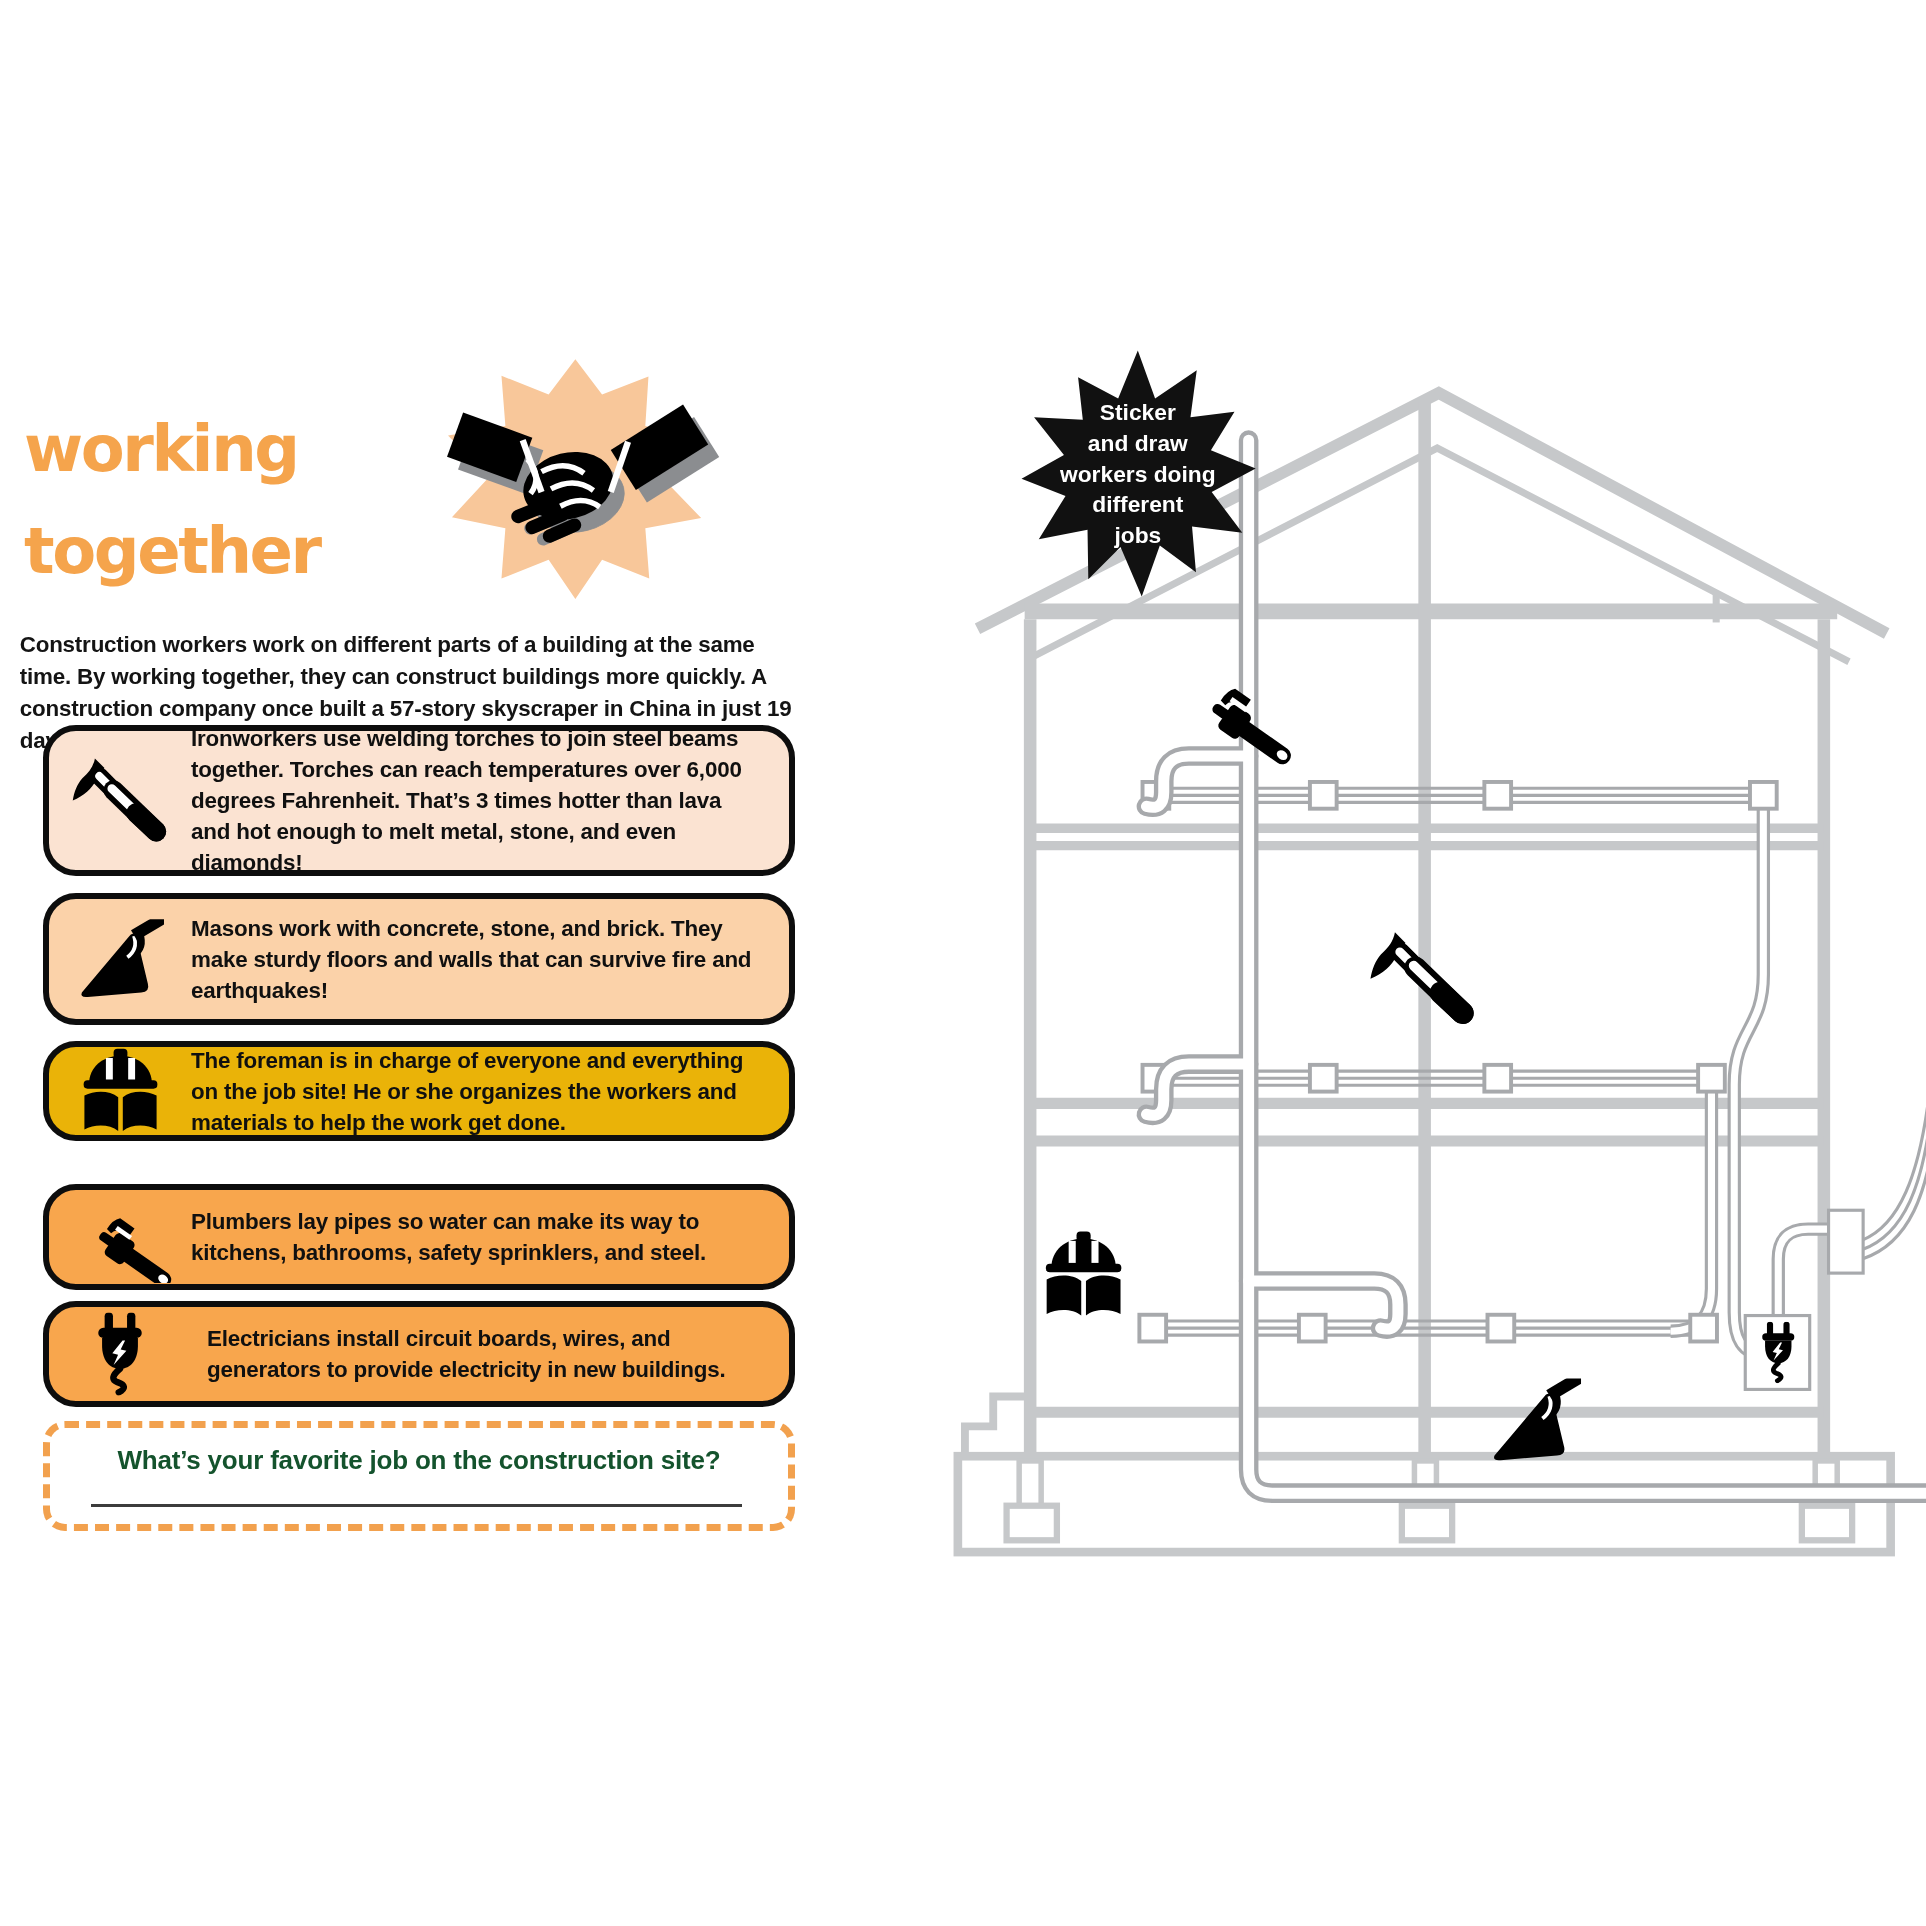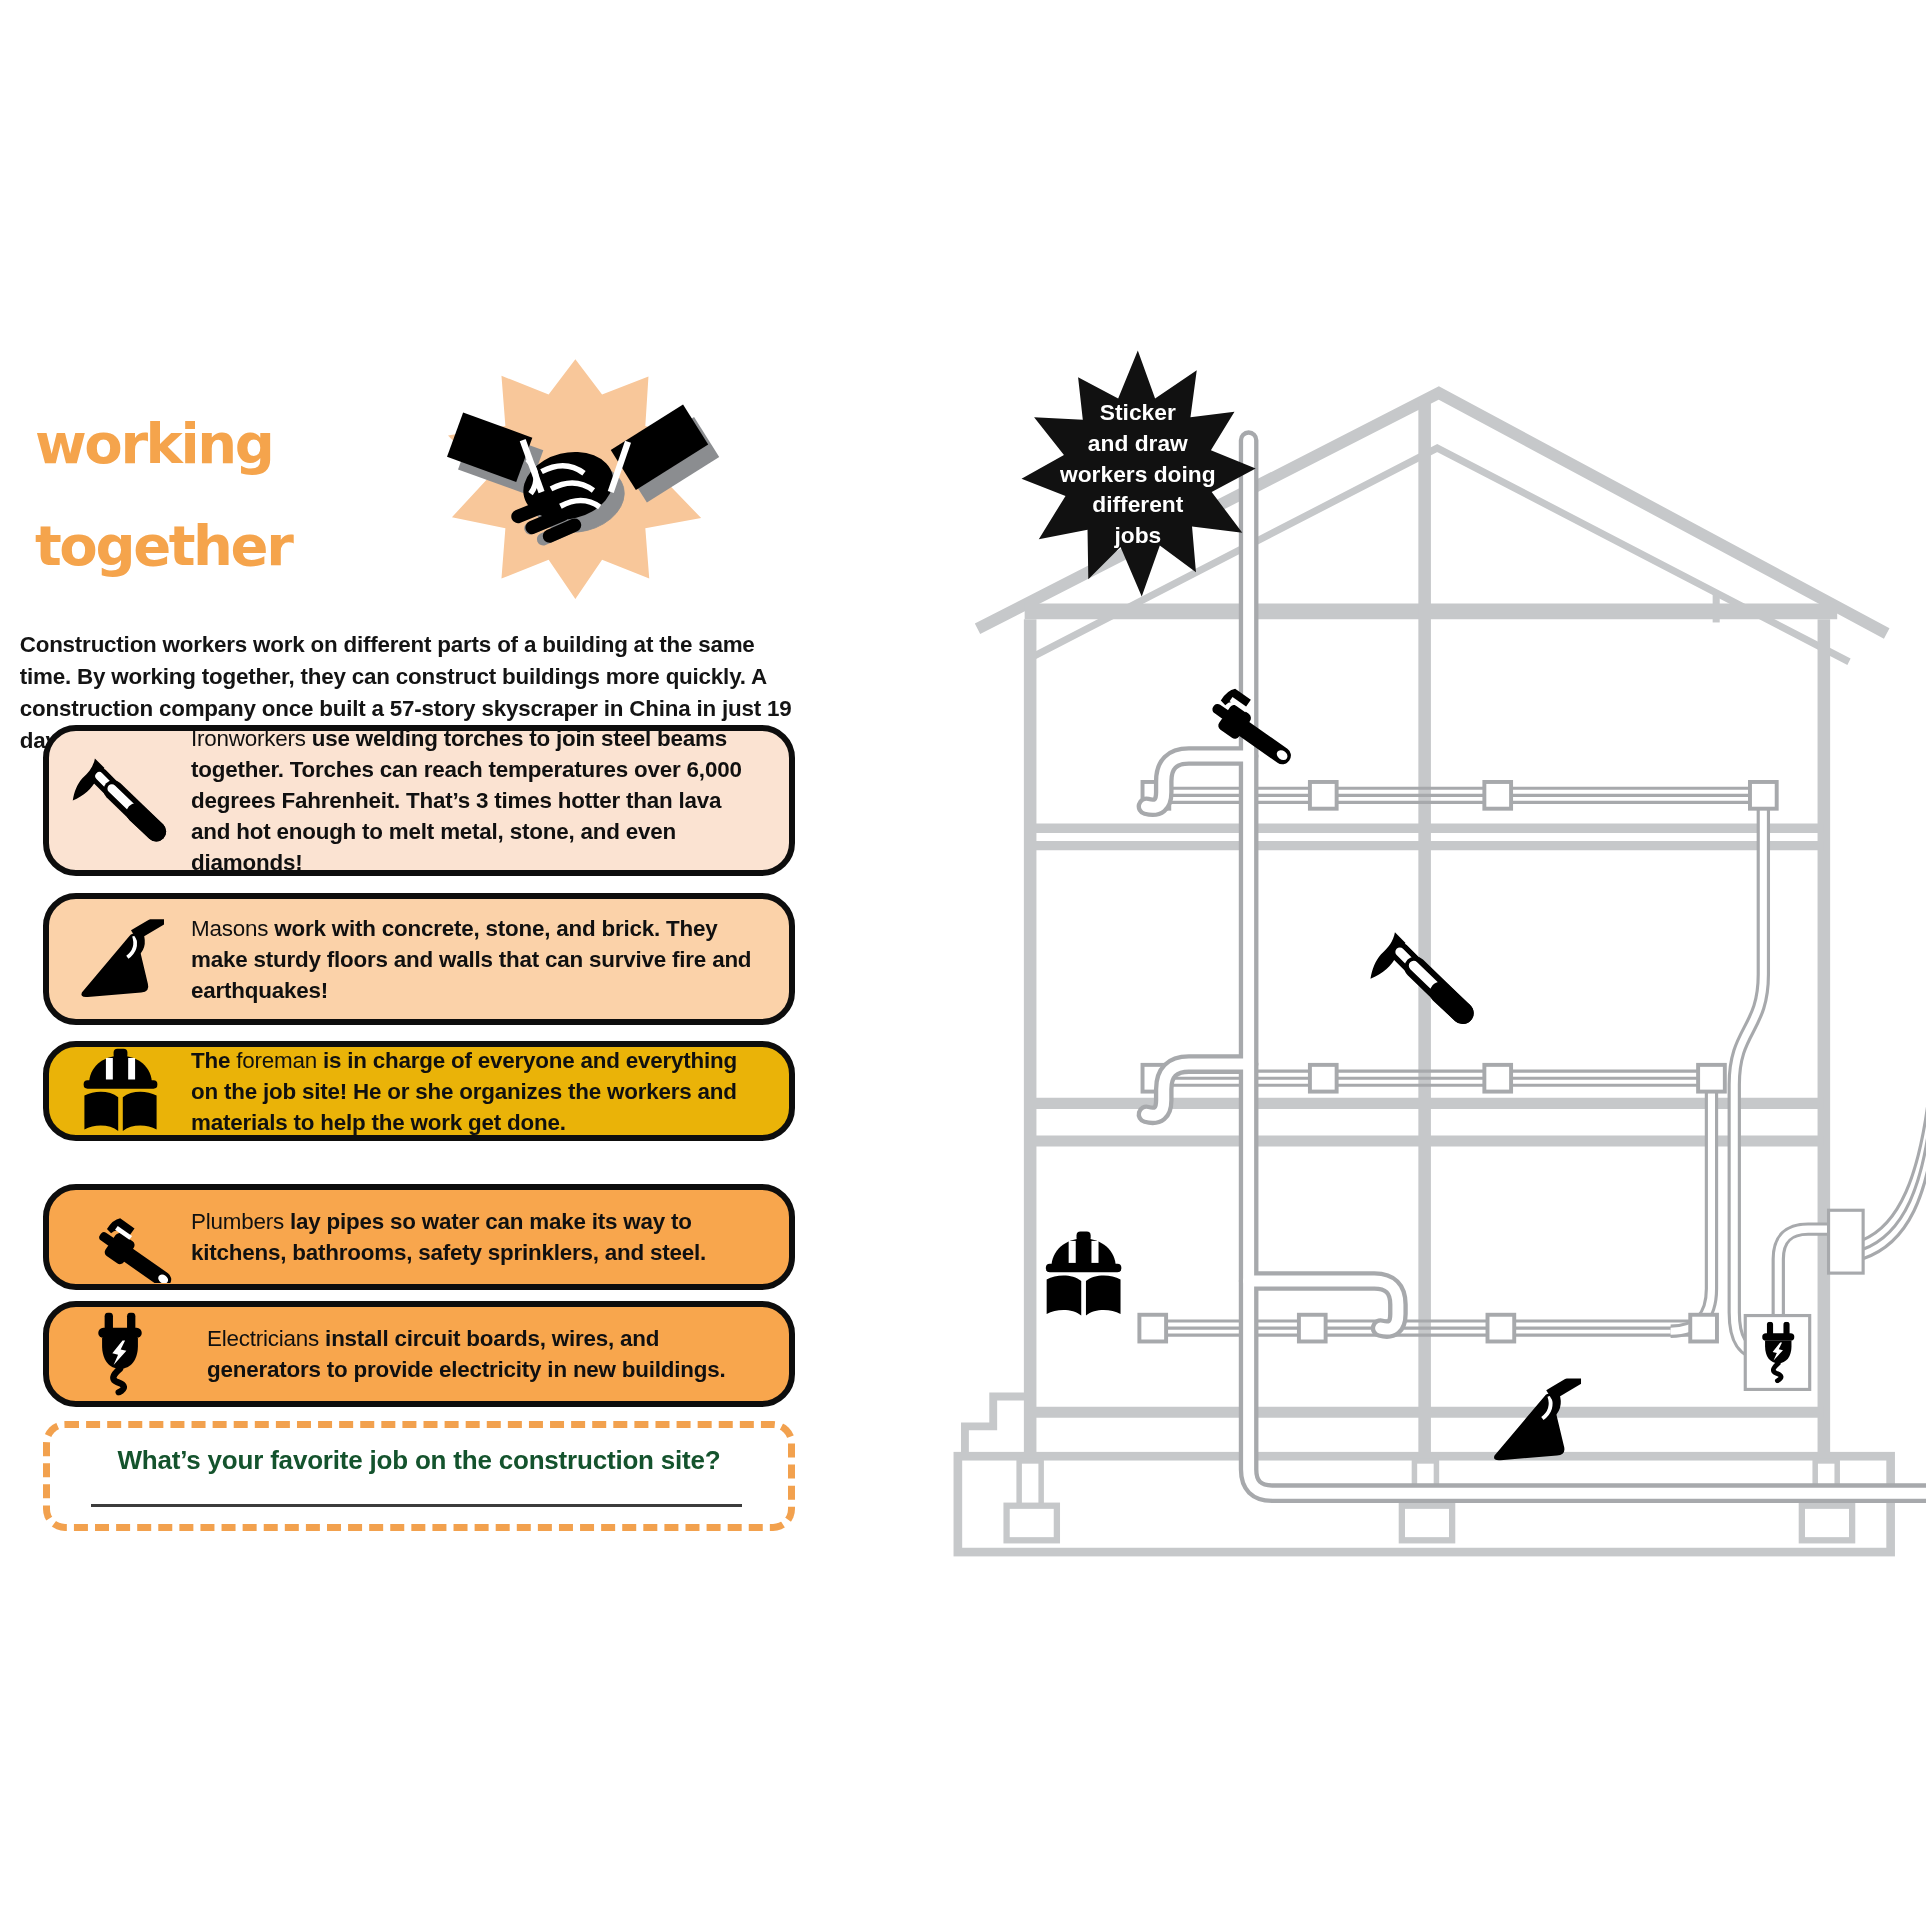--- a/index.html
+++ b/index.html
@@ -2,38 +2,38 @@
 <html style="font-size:12.6px"><head>
 <meta charset="utf-8">
 <style>
   html,body{margin:0;padding:0;background:#fff;}
   .page{
     position:relative;width:1926px;height:1926px;background:#fff;
     font-family:"Liberation Sans",sans-serif;overflow:hidden;
   }
   
   .title{
-    position:absolute;left:35px;top:355px;
+    position:absolute;left:24px;top:355px;
     font-family:"DejaVu Sans",sans-serif;
-    font-weight:800;font-size:56px;line-height:102px;letter-spacing:-2.4px;
+    font-weight:800;font-size:64px;line-height:102px;letter-spacing:-2.4px;
     color:#F5A44C;
   }
   .intro{
     position:absolute;left:19.7px;top:607px;width:786px;
     font-size:22.4px;line-height:32px;font-weight:700;letter-spacing:-0.2px;color:#141414;
   }
   .jobs{position:absolute;left:43px;top:0;width:752px;}
   .job{
     position:absolute;left:0;width:752px;box-sizing:border-box;
     border:6.3px solid #0d0d0d;border-radius:33px;
     display:flex;align-items:center;
   }
   .job .icon-cell{flex:0 0 142px;display:flex;align-items:center;justify-content:center;}
   .job p{margin:0;padding:7.9px 28px 7.9px 0;font-size:22.4px;line-height:31px;font-weight:600;letter-spacing:-0.2px;color:#101010;}
-  .job b{font-weight:400;}
+  .job b{font-weight:700;}
   .prompt{
     position:absolute;left:43px;top:1421px;width:752px;height:110px;box-sizing:border-box;
     border:7px dashed #F2A14E;border-radius:22px;background:#fff;
   }
   .prompt .q{
     position:absolute;top:17.3px;left:0;right:0;text-align:center;
     font-size:26px;font-weight:800;color:#14532d;letter-spacing:-0.2px;
   }
   .prompt .answer-line{
     position:absolute;left:41px;right:46px;bottom:17.3px;height:2.4px;background:#3c3c3c;

